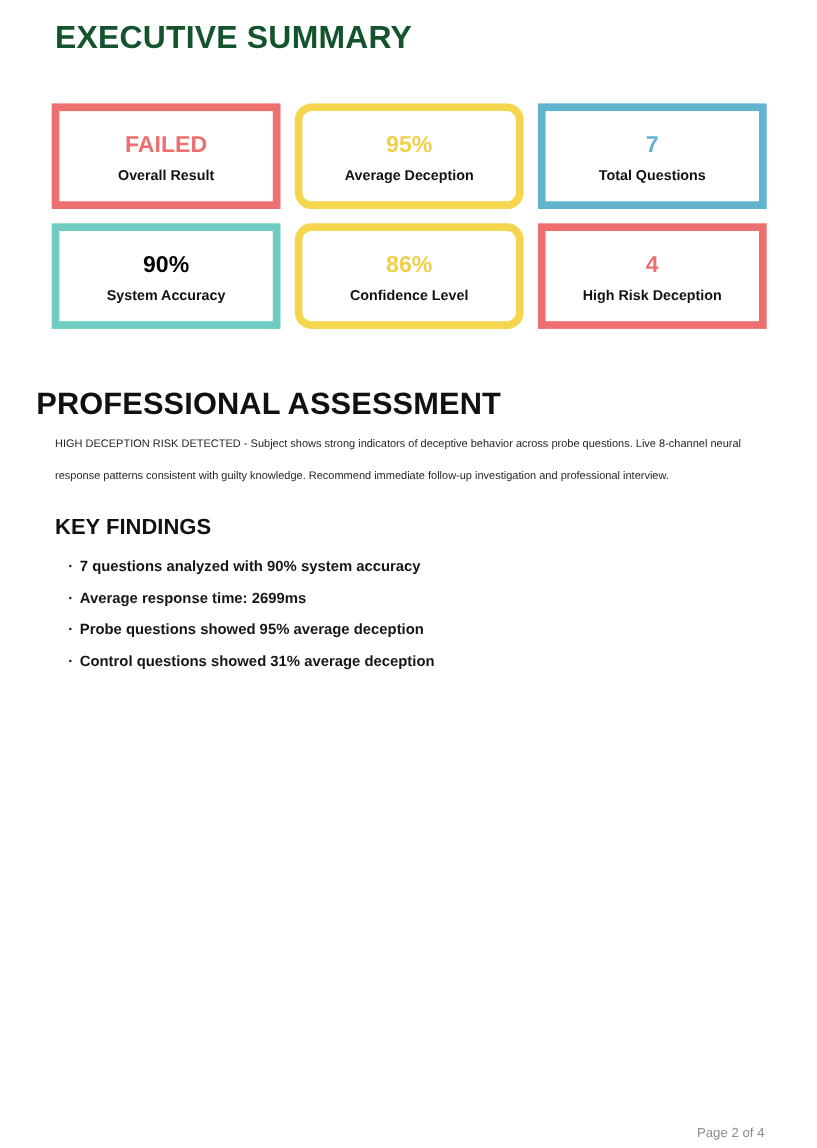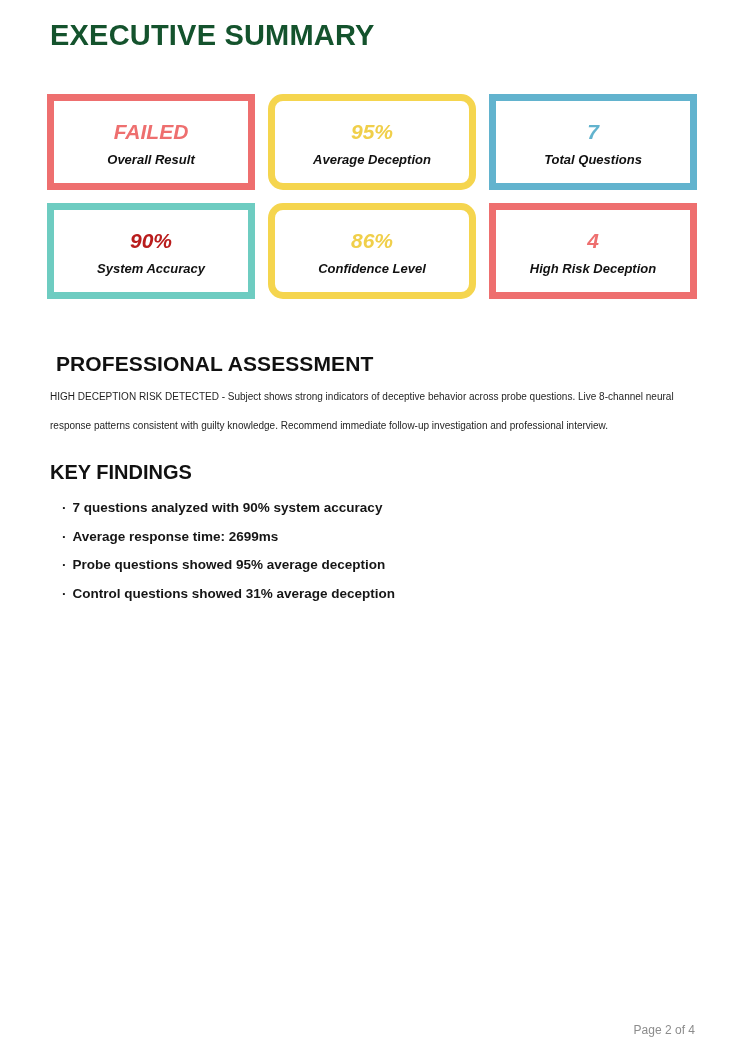--- a/index.html
+++ b/index.html
@@ -31,45 +31,44 @@
   .stat-card {
     height: 96px;
     background: #ffffff;
     border: 7px solid #cccccc;
     display: flex;
     flex-direction: column;
     align-items: center;
     justify-content: center;
     gap: 11px;
     padding-top: 2px;
-    font-style: italic;
   }
   .stat-value {
     font-size: 21px;
     font-weight: bold;
     line-height: 1;
   }
   .stat-label {
     font-size: 13px;
     font-weight: bold;
     color: #111111;
     line-height: 1;
   }
   .c-red    { border-color: #ee6f6f; }
   .c-red    .stat-value { color: #ee6f6f; }
   .c-yellow { border-color: #f5d54e; border-radius: 15px; }
   .c-yellow .stat-value { color: #f0cf4a; }
   .c-blue   { border-color: #62b3ce; }
   .c-blue   .stat-value { color: #62b3ce; }
   .c-teal   { border-color: #6eccc1; }
-  .c-teal   .stat-value { color: #b91c1c; }
+  .c-teal   .stat-value { color: #000000; }
 
   .section-heading {
-    margin: 54px 46px 0 56px;
-    font-size: 21px;
+    margin: 54px 46px 0 33px;
+    font-size: 28px;
     font-weight: bold;
     color: #111111;
     line-height: 1;
     letter-spacing: 0.1px;
   }
   .assessment-body {
     margin: 8px 46px 0 50px;
     font-size: 10px;
     line-height: 29px;
     color: #1f1f1f;

